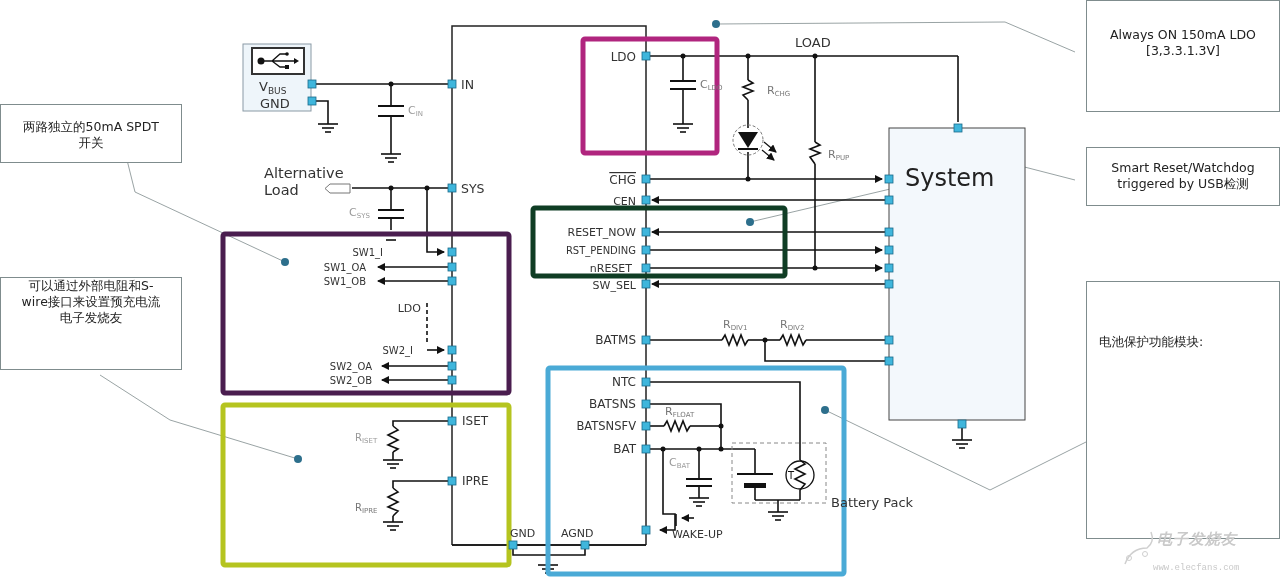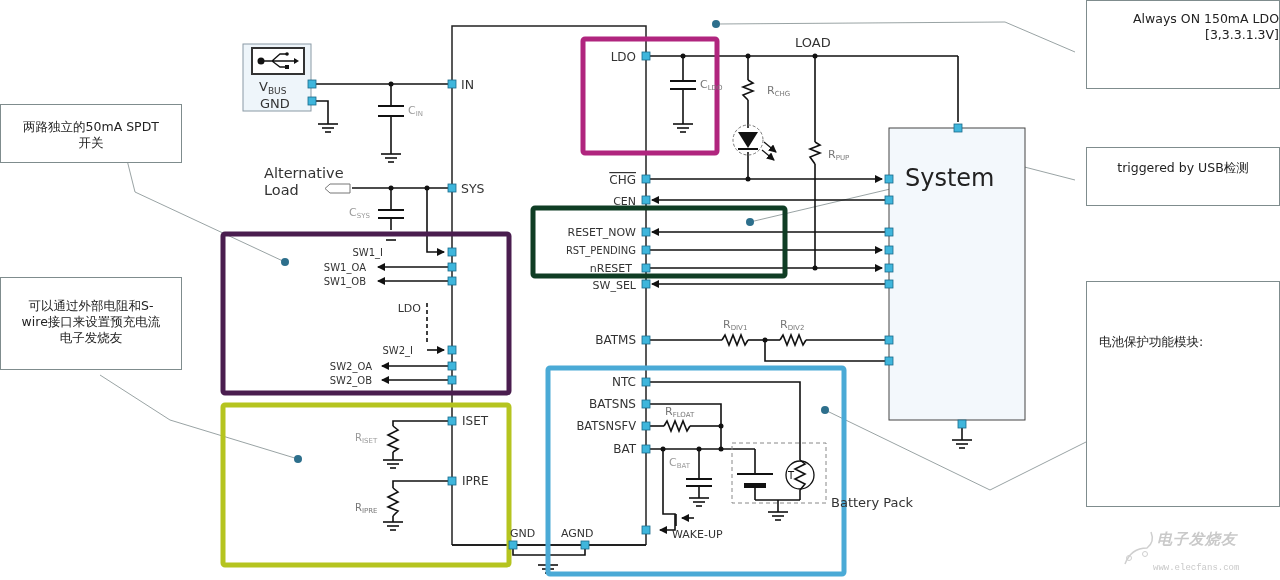--- a/index.html
+++ b/index.html
@@ -346,36 +346,37 @@
 
     <text x="905" y="186" font-size="24" fill="#222">System</text>
   </g>
 </svg>
 
 <div class="callout" style="left:0;top:76px;width:182px;height:59px;padding-top:14px;margin-top:28px;">
   <div>两路独立的50mA SPDT</div>
   <div>开关</div>
 </div>
 
-<div class="callout" style="left:0;top:277px;width:182px;height:93px;padding-top:20px;">
+<div class="callout" style="left:0;top:277px;width:182px;height:93px;">
   <div>可以通过外部电阻和S-</div>
   <div>wire接口来设置预充电流</div>
   <div>电子发烧友</div>
 </div>
 
-<div class="callout" style="left:1086px;top:0;width:194px;height:89px;padding-top:10px;text-align:right;">
+<div class="callout" style="left:1086px;top:0;width:194px;height:112px;padding-top:26px;">
   <div>Always ON 150mA LDO</div>
   <div>[3,3.3.1.3V]</div>
 </div>
 
 <div class="callout" style="left:1086px;top:147px;width:194px;height:59px;padding-top:12px;">
+  <div>Smart Reset/Watchdog</div>
   <div>triggered by USB检测</div>
 </div>
 
-<div class="callout callout-list" style="left:1086px;top:281px;width:194px;height:226px;padding:52px 0 0 12px;">
+<div class="callout callout-list" style="left:1086px;top:281px;width:194px;height:258px;padding:52px 0 0 12px;">
   <div>电池保护功能模块:</div>
 </div>
 
 <div class="watermark">
   <svg width="40" height="40" style="position:absolute;left:-14px;top:-2px;">
     <path d="M4,36 Q10,20 26,20 Q34,14 30,4" stroke="#cfcfcf" stroke-width="1.5" fill="none"></path>
     <circle cx="8" cy="30" r="2.5" fill="none" stroke="#cfcfcf"></circle>
     <circle cx="24" cy="26" r="2.5" fill="none" stroke="#cfcfcf"></circle>
   </svg>
   <div class="wm-title" style="position:relative;left:22px;">电子发烧友</div>

